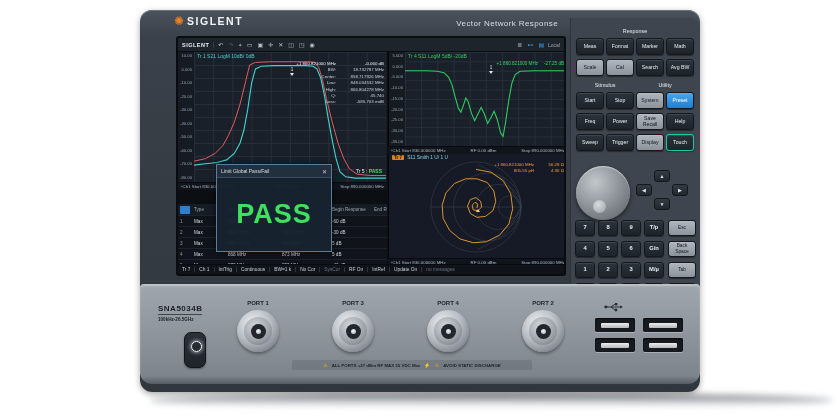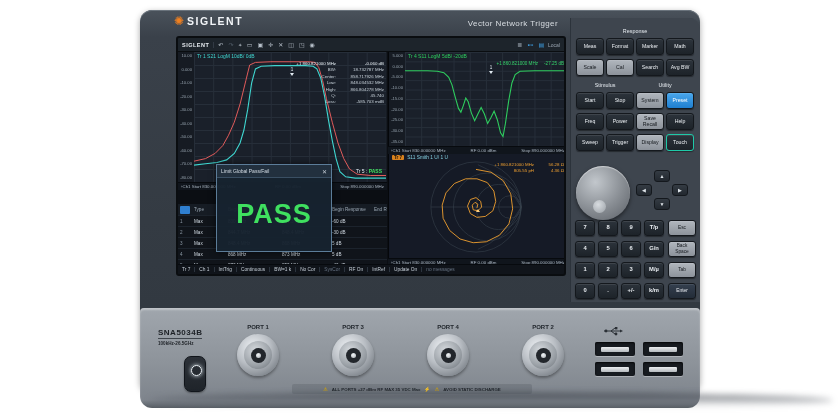--- a/index.html
+++ b/index.html
@@ -109,21 +109,21 @@
     background:radial-gradient(circle at 40% 35%,#d8dce0,#9aa0a6);}
   .arrow-pad{position:absolute;left:66px;top:152px;width:52px;height:41px;}
   .akey{position:absolute;width:16px;height:12px;background:linear-gradient(#343b43,#22282f);border:1px solid #14181d;
     border-radius:3px;color:#dfe5ea;font-size:5px;display:flex;align-items:center;justify-content:center;}
   .keypad{position:absolute;left:5px;top:202px;display:grid;grid-template-columns:repeat(4,20px);gap:5px 3px;grid-auto-rows:16px;}
   .pbtn.key{font-size:5.8px;font-weight:bold;}
   .side-keys{position:absolute;left:98px;top:202px;display:grid;grid-template-columns:28px;gap:5px;grid-auto-rows:16px;}
   .pbtn.side{font-size:4.8px;}
   .pbtn.enter{background:linear-gradient(#35404f,#232c38);}
   
-  .bottom{position:absolute;left:0;top:298px;width:560px;height:100px;border-radius:4px 4px 12px 12px;
+  .bottom{position:absolute;left:0;top:274px;width:560px;height:100px;border-radius:4px 4px 12px 12px;
     background:linear-gradient(180deg,#a0a6ad 0%,#8d939a 55%,#7e848c 92%,#565c63 100%);
     box-shadow:inset 0 2px 2px rgba(255,255,255,.35);}
   .model{position:absolute;left:18px;top:20px;color:#1d2126;}
   .model-name{font-size:8px;font-weight:bold;letter-spacing:.5px;border-bottom:1px solid #40464d;padding-bottom:1px;}
   .model-range{font-size:4.6px;font-weight:bold;margin-top:2px;}
   .power{position:absolute;left:44px;top:48px;width:22px;height:36px;border-radius:7px;
     background:linear-gradient(#2c3138,#1f242a);border:1px solid #10141a;box-shadow:0 1px 2px rgba(0,0,0,.4);}
   .power::after{content:"";position:absolute;left:6px;top:8px;width:9px;height:9px;border-radius:50%;
     border:1.5px solid #eef4f8;box-shadow:0 0 4px #dce8f0;}
   .ports-row{position:absolute;left:88px;top:16px;width:345px;display:flex;justify-content:space-between;}
@@ -151,21 +151,21 @@
 <body>
 
 <div class="stage">
   <div class="device">
 
     <div class="top-bezel">
       <div class="logo">
         <span class="logo-spark">✺</span>
         <span class="logo-text">SIGLENT</span>
       </div>
-      <div class="vna-title">Vector Network Trigger</div>
+      <div class="vna-title">Vector Network Response</div>
     </div>
 
     <div class="screen">
       <div class="toolbar">
         <span class="tb-brand">SIGLENT</span>
         <span class="tb-icons">
             <span class="tbi">↶</span>
             <span class="tbi dim">↷</span>
             <span class="tbi">⌖</span>
             <span class="tbi">▭</span>

